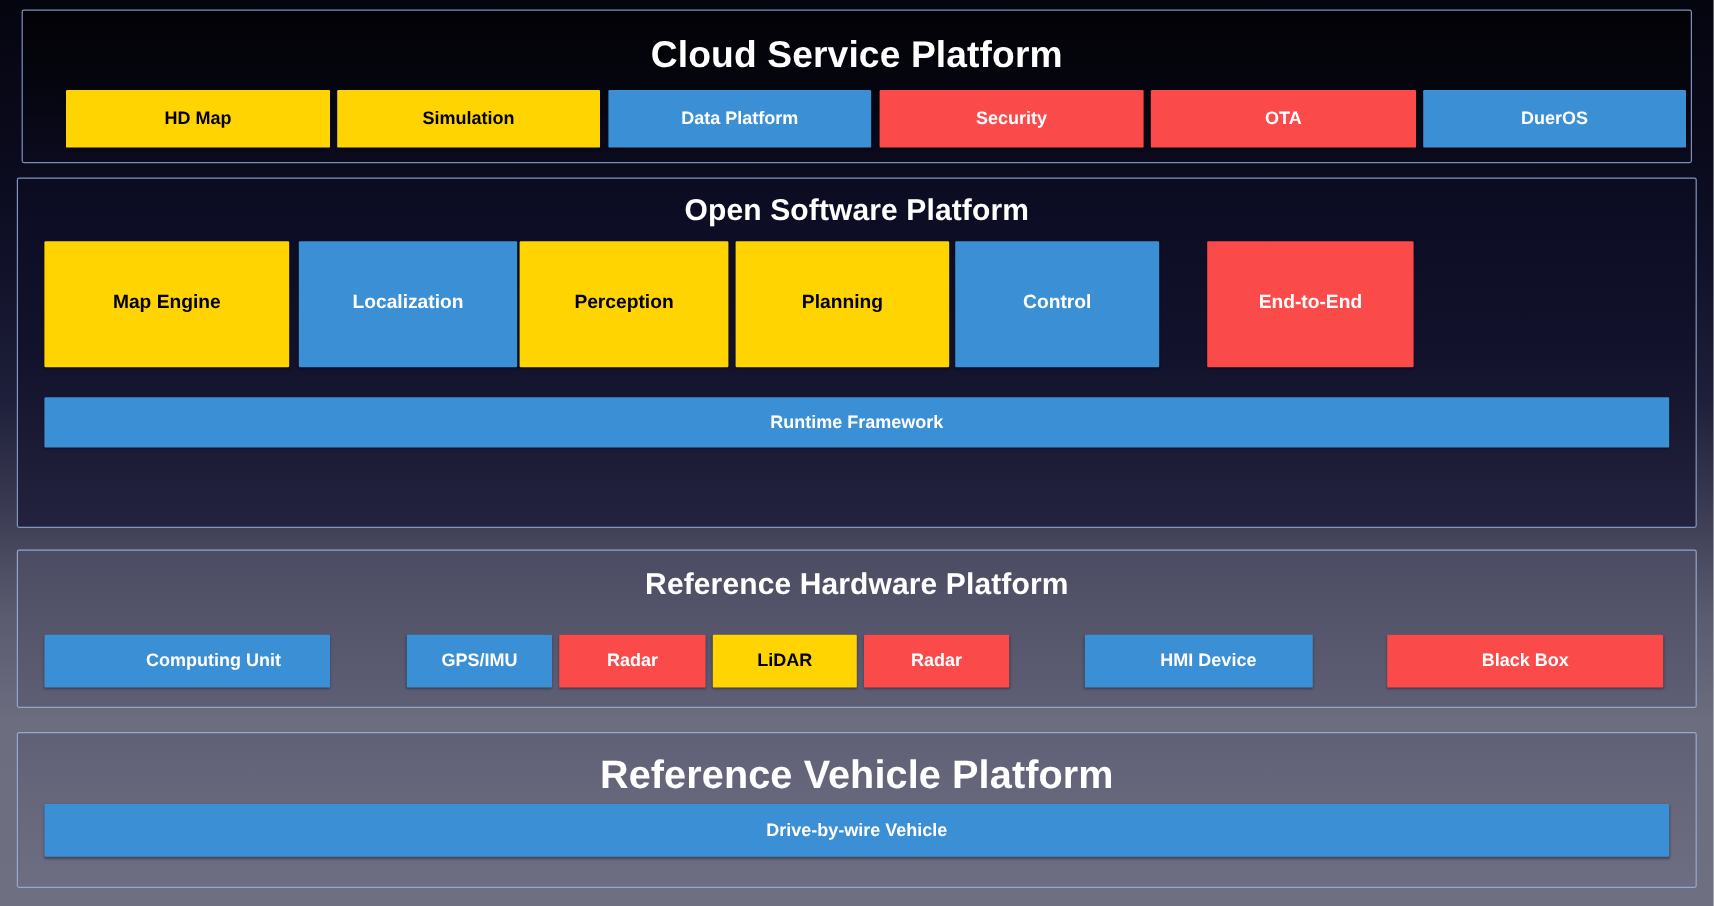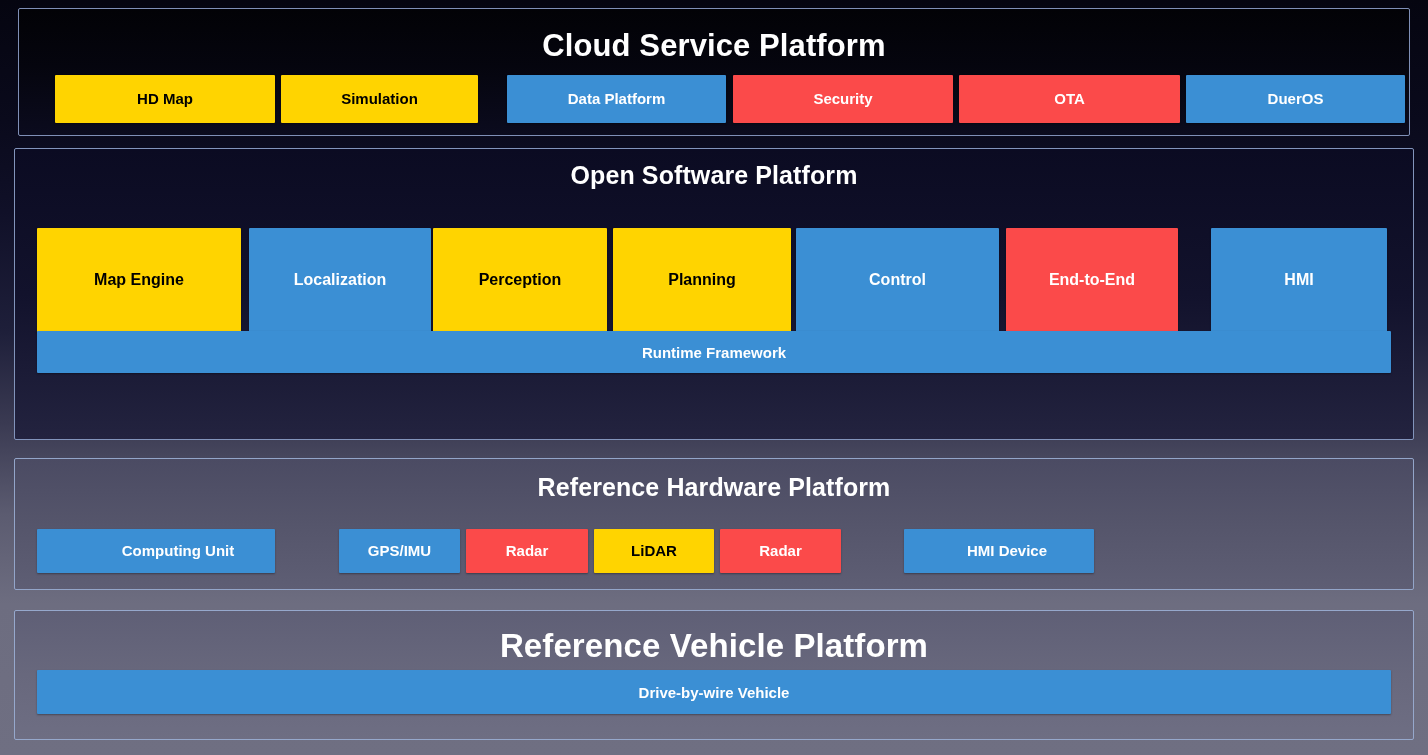--- a/index.html
+++ b/index.html
@@ -88,21 +88,21 @@
     box-shadow: 0 1px 2px rgba(0,0,0,0.35);
   }
   .c-yellow { background: #FFD400; color: #000000; }
   .c-blue   { background: #3B8FD4; color: #ffffff; }
   .c-red    { background: #FB4A4A; color: #ffffff; }
 
   
   .row-cloud .block { top: 66px; height: 48px; }
 
   
-  .row-sw-top .block { top: 79px; height: 105px; font-size: 16px; }
+  .row-sw-top .block { top: 52px; height: 105px; font-size: 16px; }
 
   
   .bar {
     position: absolute;
     left: 22px;
     width: 1354px;
     height: 42px;
     box-sizing: border-box;
     display: flex;
     align-items: center;
@@ -138,48 +138,48 @@
   }
 </style>
 </head>
 <body>
 
 <div class="stage">
 
   <div class="panel panel-cloud row-cloud">
     <div class="panel-title">Cloud Service Platform</div>
     <div class="block c-yellow" style="left:36px;width:220px;">HD Map</div>
-    <div class="block c-yellow" style="left:262px;width:197px;">Simulation</div>
+    <div class="block c-yellow" style="left:262px;width:219px;">Simulation</div>
     <div class="block c-blue" style="left:488px;width:219px;">Data Platform</div>
     <div class="block c-red" style="left:714px;width:220px;">Security</div>
     <div class="block c-red" style="left:940px;width:221px;">OTA</div>
     <div class="block c-blue" style="left:1167px;width:219px;">DuerOS</div>
   </div>
 
   <div class="panel panel-software row-sw-top">
     <div class="panel-title">Open Software Platform</div>
     <div class="block c-yellow" style="left:22px;width:204px;">Map Engine</div>
     <div class="block c-blue" style="left:234px;width:182px;">Localization</div>
     <div class="block c-yellow" style="left:418px;width:174px;">Perception</div>
     <div class="block c-yellow" style="left:598px;width:178px;">Planning</div>
-    <div class="block c-blue" style="left:781px;width:203px;">Control</div>
+    <div class="block c-blue" style="left:781px;width:170px;">Control</div>
     <div class="block c-red" style="left:991px;width:172px;">End-to-End</div>
-    <div class="block c-blue" style="left:1196px;width:176px;">HMI</div>
 
     <div class="bar bar-runtime">Runtime Framework</div>
   </div>
 
   <div class="panel panel-hardware row-hw">
     <div class="panel-title">Reference Hardware Platform</div>
     <div class="block c-blue" style="left:22px;width:238px;padding-left:44px;">Computing Unit</div>
     <div class="block c-blue" style="left:324px;width:121px;">GPS/IMU</div>
     <div class="block c-red" style="left:451px;width:122px;">Radar</div>
     <div class="block c-yellow" style="left:579px;width:120px;">LiDAR</div>
     <div class="block c-red" style="left:705px;width:121px;">Radar</div>
     <div class="block c-blue" style="left:889px;width:190px;padding-left:16px;">HMI Device</div>
+    <div class="block c-red" style="left:1141px;width:230px;">Black Box</div>
   </div>
 
   <div class="panel panel-vehicle">
     <div class="panel-title">Reference Vehicle Platform</div>
     <div class="bar-vehicle">Drive-by-wire Vehicle</div>
   </div>
 
 </div>
 
 </body></html>

